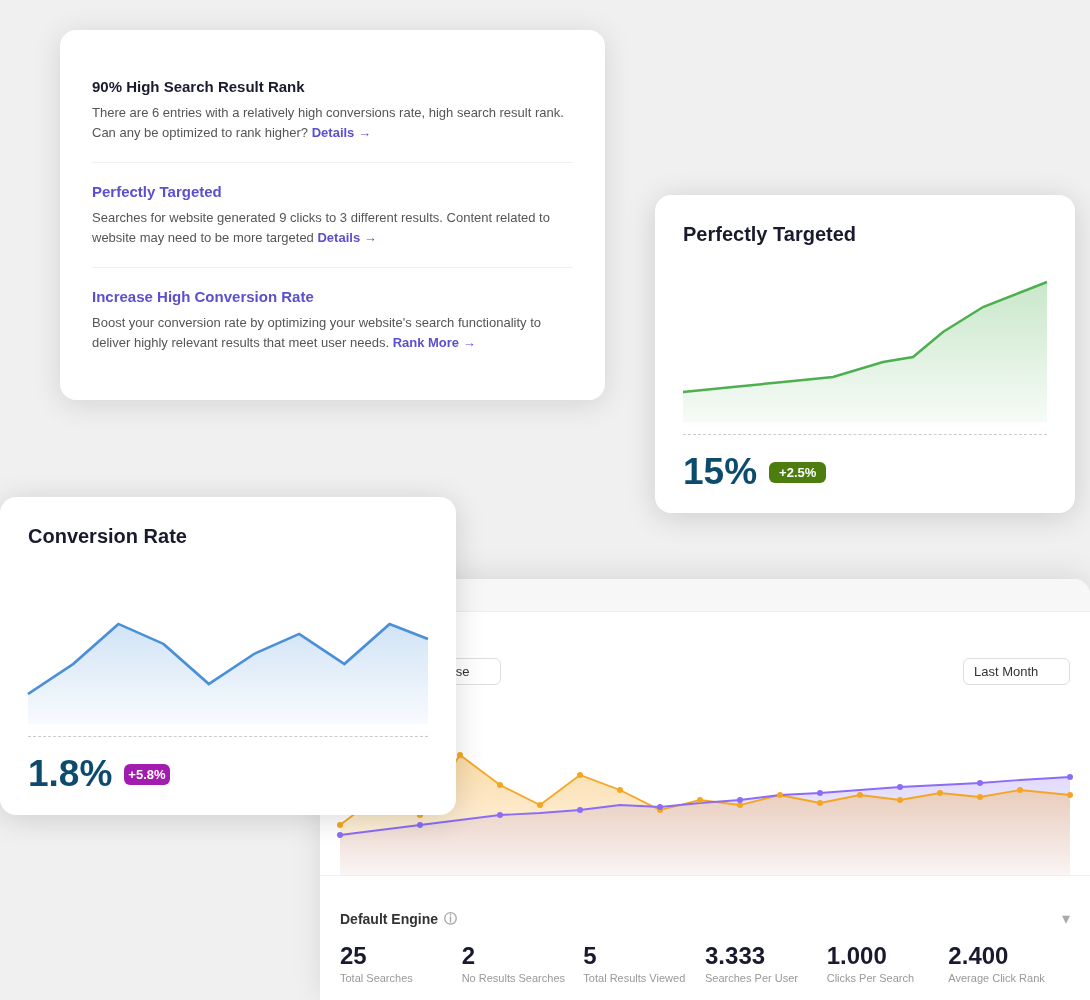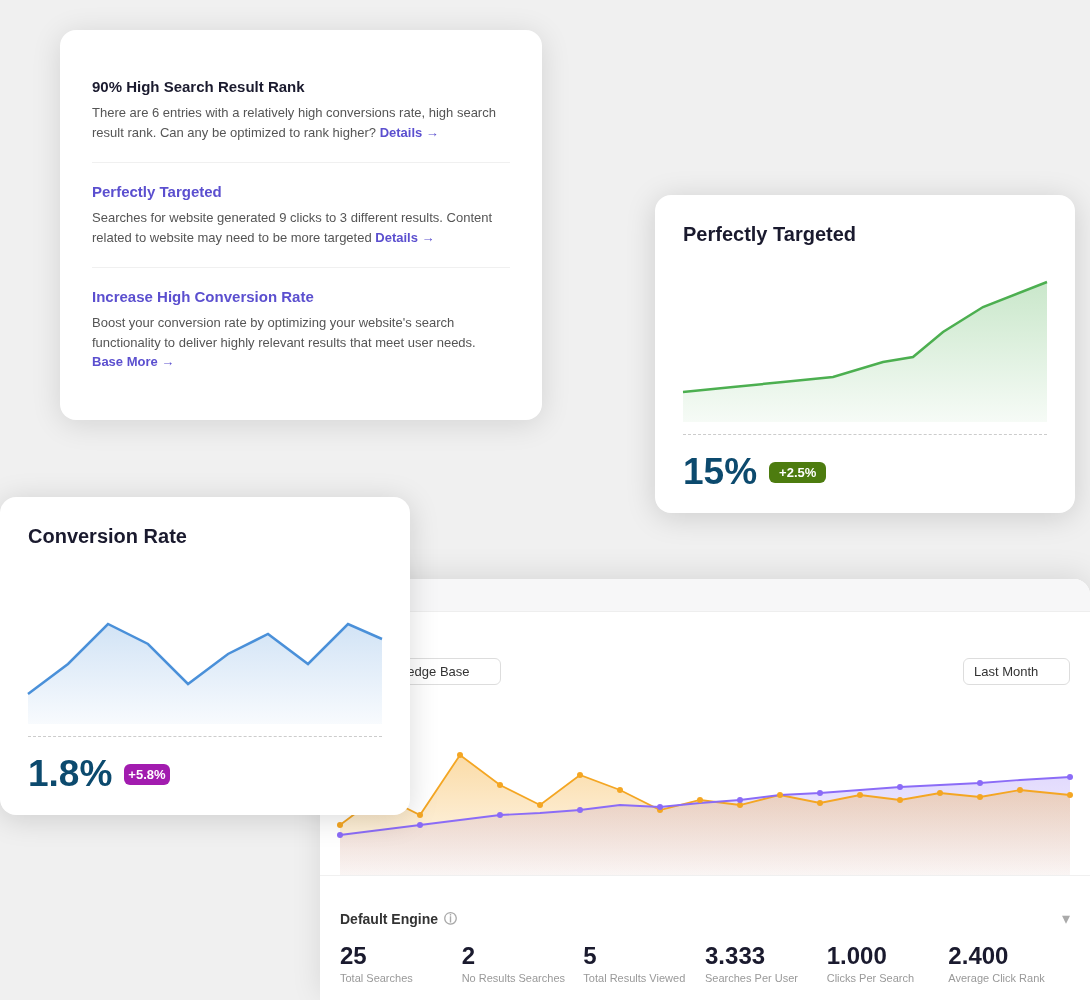--- a/index.html
+++ b/index.html
@@ -10,21 +10,21 @@
       height: 1000px;
       overflow: hidden;
       position: relative;
     }
 
     
     .card-insights {
       position: absolute;
       top: 30px;
       left: 60px;
-      width: 482px;
+      width: 545px;
       background: #fff;
       border-radius: 16px;
       box-shadow: 0 4px 30px rgba(0,0,0,0.12);
       padding: 28px 32px;
       z-index: 3;
     }
     .insight-item {
       padding: 20px 0;
       border-bottom: 1px solid #f0f0f0;
     }
@@ -103,21 +103,21 @@
       font-weight: 600;
       padding: 3px 4px;
       border-radius: 6px;
     }
 
     
     .card-conversion {
       position: absolute;
       bottom: 185px;
       left: 0px;
-      width: 410px;
+      width: 456px;
       background: #fff;
       border-radius: 16px;
       box-shadow: 0 4px 30px rgba(0,0,0,0.15);
       padding: 28px 28px 20px;
       z-index: 5;
     }
     .card-conversion-title {
       font-size: 20px;
       font-weight: 700;
       color: #1a1a2e;
@@ -240,21 +240,21 @@
     <div class="insight-title">Perfectly Targeted</div>
     <div class="insight-desc">
       <span>Searches for website generated 9 clicks to 3 different results. Content related to website may need to be more targeted</span>
       <a href="#" class="insight-link">Details →</a>
     </div>
   </div>
   <div class="insight-item">
     <div class="insight-title">Increase High Conversion Rate</div>
     <div class="insight-desc">
       <span>Boost your conversion rate by optimizing your website's search functionality to deliver highly relevant results that meet user needs.</span>
-      <a href="#" class="insight-link">Base More →</a>
+      <a href="#" class="insight-link">Rank More →</a>
     </div>
   </div>
 </div>
 
 <div class="card-targeted">
   <div class="card-targeted-title">Perfectly Targeted</div>
   <div class="chart-area-green">
     <svg width="100%" height="160" viewBox="0 0 364 160" preserveAspectRatio="none">
       <defs>
         <linearGradient id="greenGrad" x1="0" y1="0" x2="0" y2="1">

